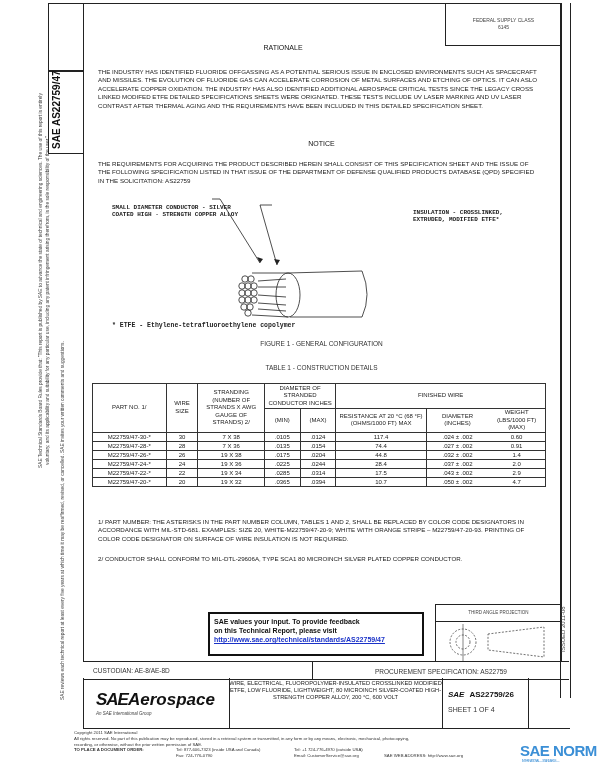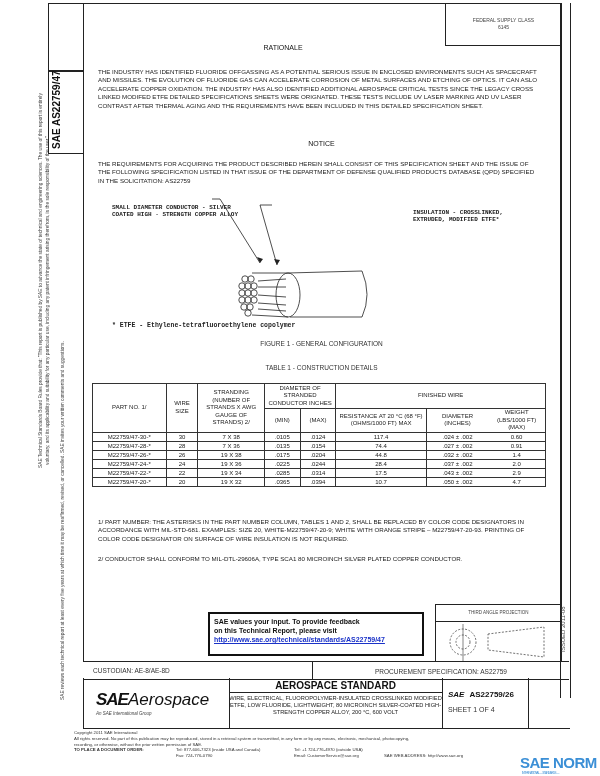--- a/index.html
+++ b/index.html
@@ -29,31 +29,31 @@
   .proj-box { position: absolute; left: 435px; top: 604px; width: 125px; height: 57px; border-left: 1px solid #222; border-top: 1px solid #222; }
   .proj-box .title { height: 16px; border-bottom: 1px solid #222; font-size: 4.5px; text-align: center; line-height: 16px; color: #444; }
   .issued { position: absolute; left: 560px; top: 600px; transform: rotate(-90deg); transform-origin: left top; font-size: 6px; color: #444; white-space: nowrap; width: 60px; }
   .custodian-row { position: absolute; left: 83px; top: 661px; width: 486px; height: 17px; border-top: 1px solid #222; border-bottom: 1px solid #222; font-size: 6.5px; color: #333; }
   .custodian-row .c1 { position: absolute; left: 0; top: 0; width: 230px; height: 17px; border-right: 1px solid #222; line-height: 17px; padding-left: 10px; box-sizing: border-box; }
   .custodian-row .c2 { position: absolute; left: 230px; top: 0; width: 256px; text-align: center; line-height: 20px; }
   .title-block { position: absolute; left: 83px; top: 678px; width: 486px; height: 50px; border-bottom: 1px solid #222; border-left: 1px solid #222; }
   .logo-cell { position: absolute; left: 0; top: 0; width: 145px; height: 50px; border-right: 1px solid #222; }
   .logo-main { position: absolute; left: 12px; top: 12px; font-size: 17px; white-space: nowrap; }
   .logo-main b { font-style: italic; font-weight: 900; letter-spacing: -1px; }
-  .logo-main i { font-weight: normal; }
+  .logo-main i { font-weight: bold; }
   .logo-sub { position: absolute; left: 12px; top: 33px; font-size: 4.5px; font-style: italic; color: #444; }
   .std-cell { position: absolute; left: 145px; top: 0; width: 213px; height: 50px; border-right: 1px solid #222; }
   .std-title { height: 14px; border-bottom: 1px solid #222; font-size: 10px; font-weight: bold; text-align: center; line-height: 15px; }
   .std-desc { font-size: 5.7px; text-align: center; line-height: 7.2px; padding-top: 2px; color: #222; }
   .num-cell { position: absolute; left: 358px; top: 0; width: 86px; height: 50px; border-right: 1px solid #222; }
   .num-cell .num { position: absolute; left: 6px; top: 12px; font-size: 8px; font-weight: bold; white-space: nowrap; }
   .num-cell .sheet { position: absolute; left: 6px; top: 28px; font-size: 7px; color: #333; }
   .footer { position: absolute; left: 74px; top: 730px; width: 520px; font-size: 4.3px; color: #333; line-height: 5.8px; }
   .footer .bold { font-weight: bold; }
-  .saenorm { position: absolute; left: 520px; top: 742px; font-size: 15px; font-weight: bold; color: #3b8fd6; letter-spacing: -0.5px; white-space: nowrap; margin-top: 12px; }
+  .saenorm { position: absolute; left: 520px; top: 742px; font-size: 15px; font-weight: bold; color: #3b8fd6; letter-spacing: -0.5px; white-space: nowrap; }
   .saenorm .sub { position: absolute; left: 2px; top: 17px; font-size: 3px; color: #3b8fd6; font-weight: normal; }
   .side-note { position: absolute; transform: rotate(-90deg); transform-origin: left top; font-size: 4.8px; color: #444; white-space: nowrap; }
   .fig-caption { position: absolute; left: 83px; top: 340px; width: 477px; text-align: center; font-size: 6.5px; color: #333; }
 </style>
 </head>
 <body>
 
 <div class="side-note" style="left:38px; top:468px;">SAE Technical Standards Board Rules provide that: "This report is published by SAE to advance the state of technical and engineering sciences. The use of this report is entirely</div>
 <div class="side-note" style="left:45px; top:465px;">voluntary, and its applicability and suitability for any particular use, including any patent infringement arising therefrom, is the sole responsibility of the user."</div>
 <div class="side-note" style="left:60px; top:700px;">SAE reviews each technical report at least every five years at which time it may be reaffirmed, revised, or cancelled. SAE invites your written comments and suggestions.</div>
@@ -233,21 +233,20 @@
 </div>
 
 <div class="title-block">
   <div class="logo-cell">
     <div class="logo-main">
       <b>SAE</b><i>Aerospace</i>
     </div>
     <div class="logo-sub">An SAE International Group</div>
   </div>
   <div class="std-cell">
-    <div class="std-title">AEROSPACE STANDARD</div>
     <div class="std-desc">WIRE, ELECTRICAL, FLUOROPOLYMER-INSULATED CROSSLINKED MODIFIED ETFE, LOW FLUORIDE, LIGHTWEIGHT, 80 MICROINCH SILVER-COATED HIGH-STRENGTH COPPER ALLOY, 200 °C, 600 VOLT</div>
   </div>
   <div class="num-cell">
     <div class="num">
       <span style="font-style:italic; font-weight:900; margin-right:5px;">SAE</span><span>AS22759/26</span>
     </div>
     <div class="sheet">SHEET 1 OF 4</div>
   </div>
 </div>
 

